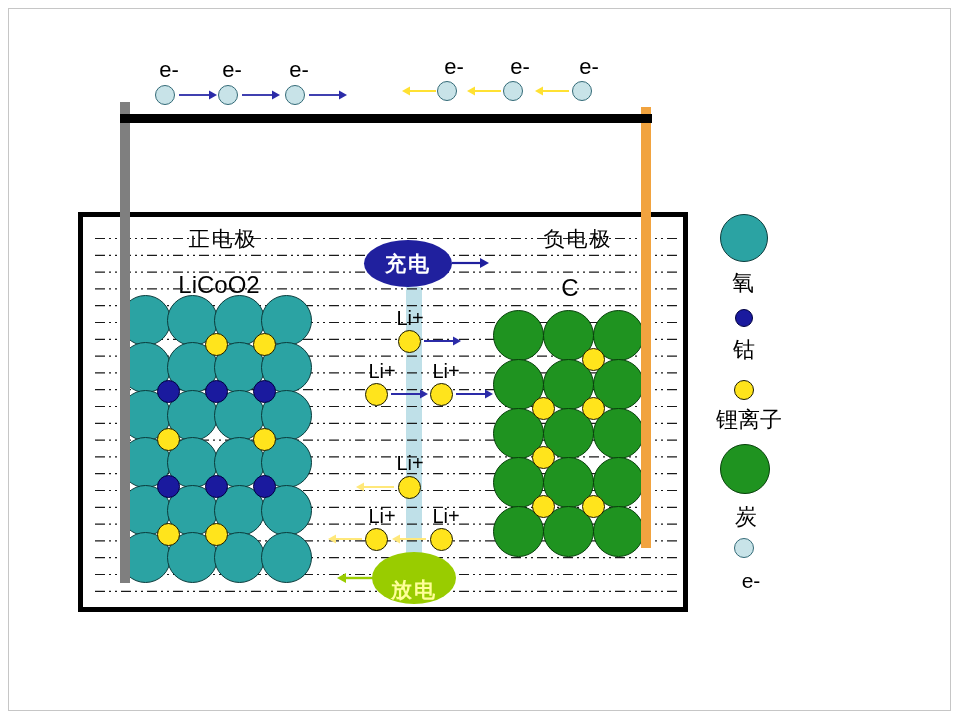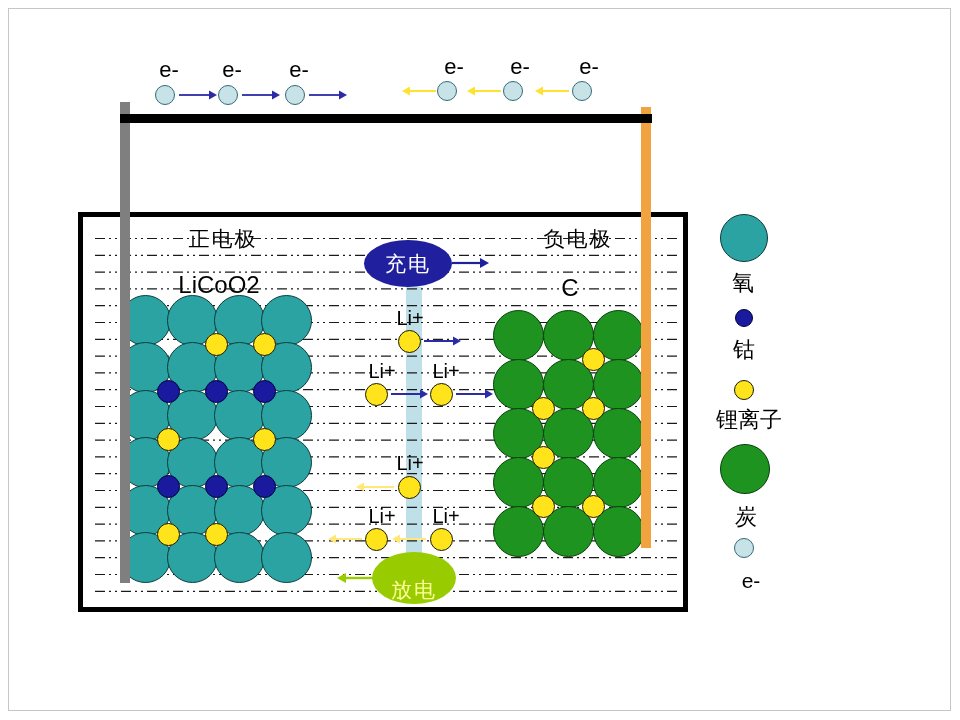--- a/index.html
+++ b/index.html
@@ -14,21 +14,21 @@
   .circ{position:absolute;border-radius:50%;border:1.6px solid #000;box-sizing:border-box;}
   .lbl{position:absolute;transform:translate(-50%,-50%);white-space:nowrap;color:#000;line-height:1;}
   .cn{font-family:"Liberation Serif","DejaVu Serif",serif;}
   .lat{font-family:"Liberation Sans","DejaVu Sans",sans-serif;}
   #pos-title,#neg-title{font-size:21px;letter-spacing:2px;}
   #pos-formula,#neg-formula{font-size:24px;}
   #charge-ellipse,#discharge-ellipse{position:absolute;border-radius:50%;
         display:flex;align-items:center;justify-content:center;}
   #charge-ellipse{left:364px;top:240px;width:88px;height:47px;}
   #discharge-ellipse{left:372px;top:552px;width:84px;height:52px;align-items:flex-end;}
-  #charge-ellipse span,#discharge-ellipse span{font-size:21px;letter-spacing:2px;}
+  #charge-ellipse span,#discharge-ellipse span{font-size:21px;letter-spacing:2px;font-weight:bold;}
   #left-collector,#right-collector,#top-wire{position:absolute;}
   svg{position:absolute;left:0;top:0;pointer-events:none;}
   #pos-title{left:223px;top:239px;}
   #pos-formula{left:219px;top:285px;}
   #neg-title{left:578px;top:239px;}
   #neg-formula{left:570px;top:288px;}
 </style>
 </head>
 <body>
 

